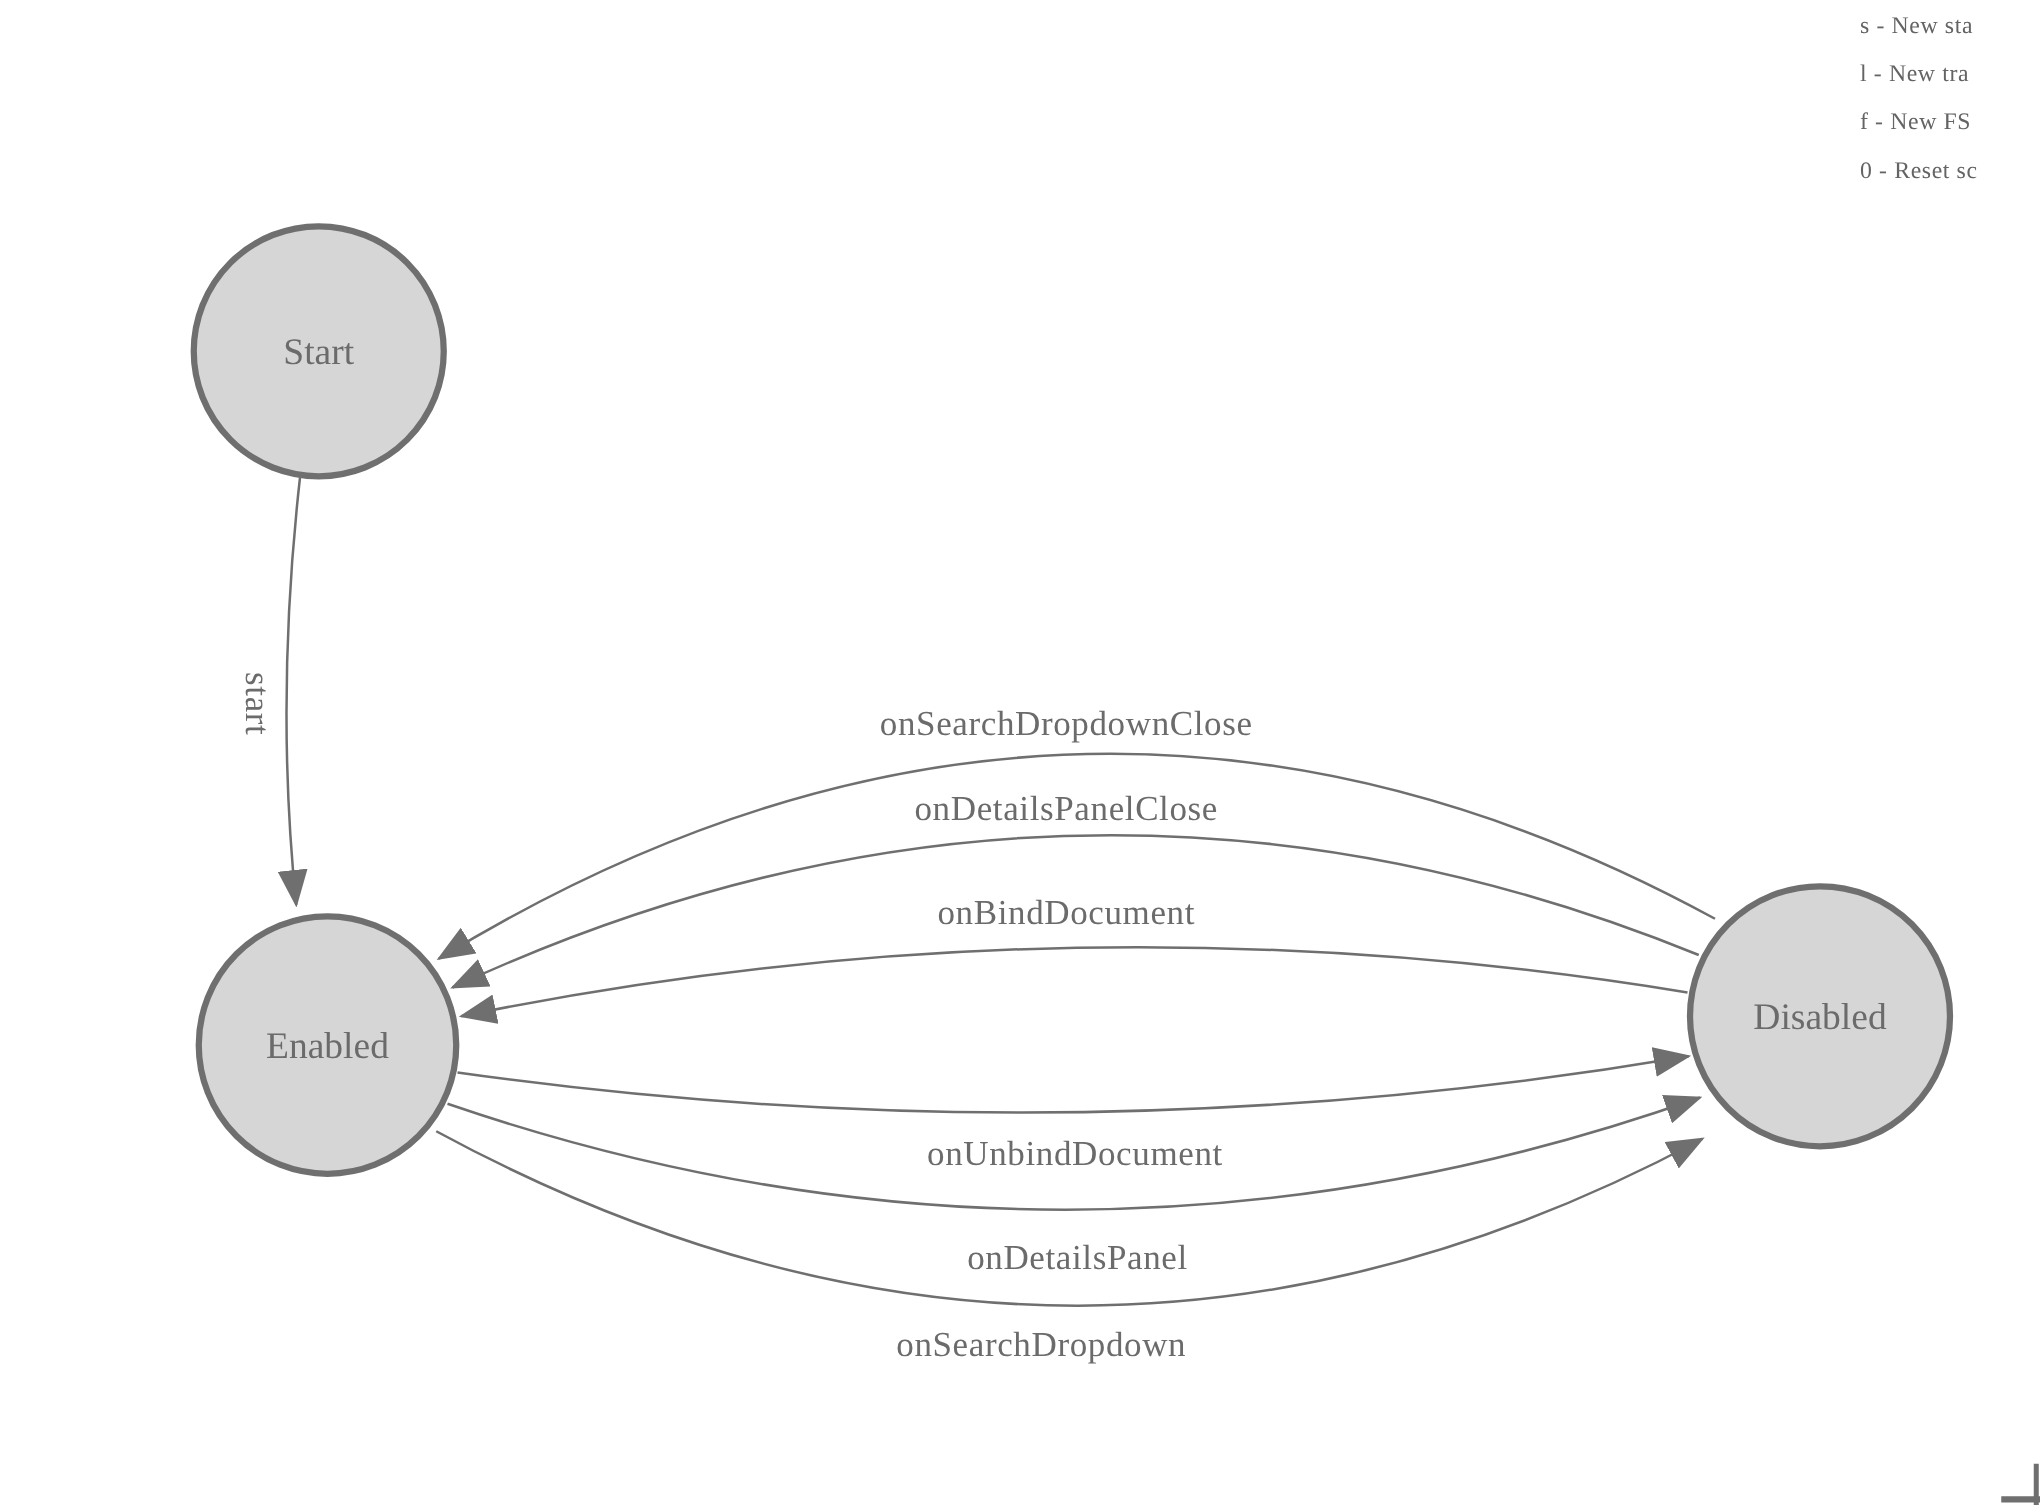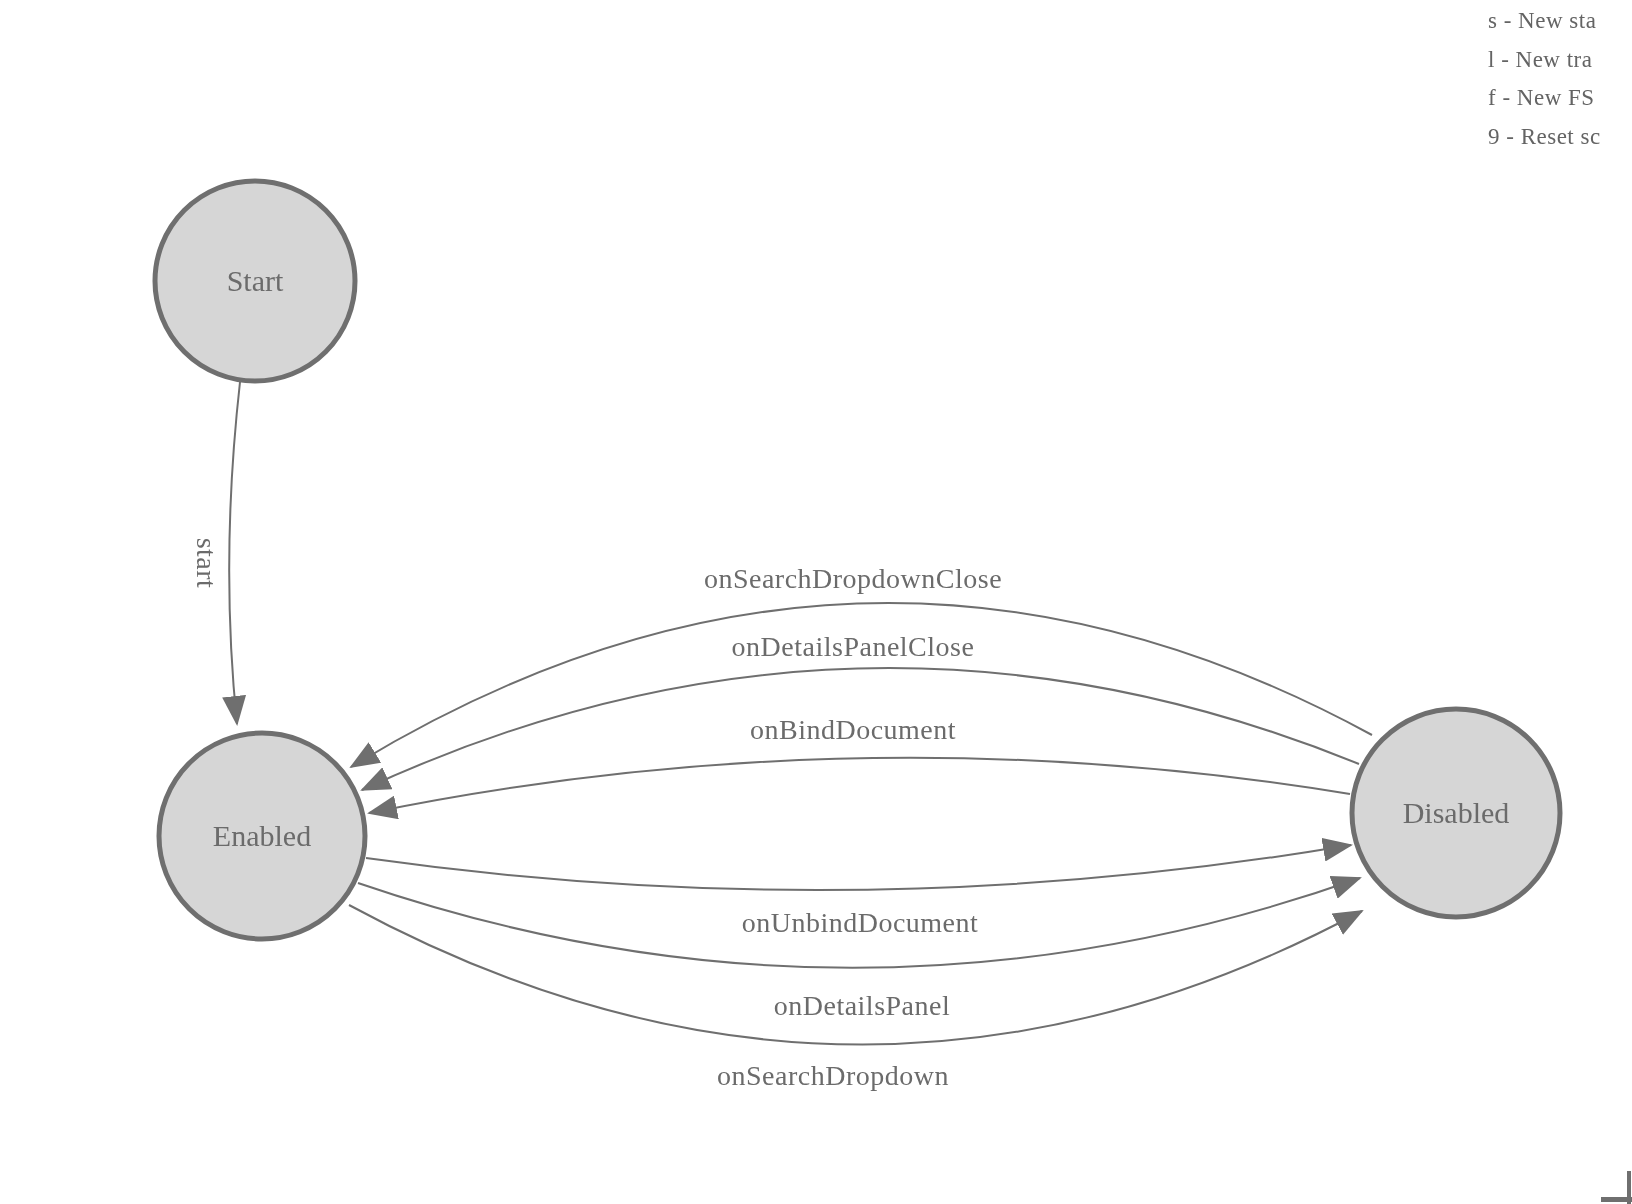--- a/index.html
+++ b/index.html
@@ -38,21 +38,21 @@
     fill: var(--label_text, #6b6b6b);
     font-size: 28px;
     text-anchor: middle;
     letter-spacing: 0.5px;
     font-family: "Liberation Serif", "DejaVu Serif", serif;
   }
   #legend {
     position: absolute;
     left: 1488px;
     top: 2px;
-    font-size: 23px;
+    font-size: 19px;
     line-height: 38.7px;
     letter-spacing: 0.5px;
     color: var(--legend_text, #646464);
     white-space: nowrap;
   }
   .corner-piece { position: absolute; background: var(--edge_stroke, #707070); }
   #corner-v { left: 1627px; top: 1171px; width: 4px; height: 33px; }
   #corner-h { left: 1601px; top: 1197px; width: 31px; height: 5px; }
 </style>
 </head>
@@ -98,18 +98,18 @@
     <g>
       <circle class="state-circle" cx="1456" cy="813" r="104"></circle>
       <text class="state-label" x="1456" y="823">Disabled</text>
     </g>
   </svg>
 
   <div id="legend">
     <div>s - New sta</div>
     <div>l - New tra</div>
     <div>f - New FS</div>
-    <div>9 - Reset sc</div>
+    <div>0 - Reset sc</div>
   </div>
 
   <div class="corner-piece" id="corner-v"></div>
   <div class="corner-piece" id="corner-h"></div>
 </div>
 
 </body></html>

